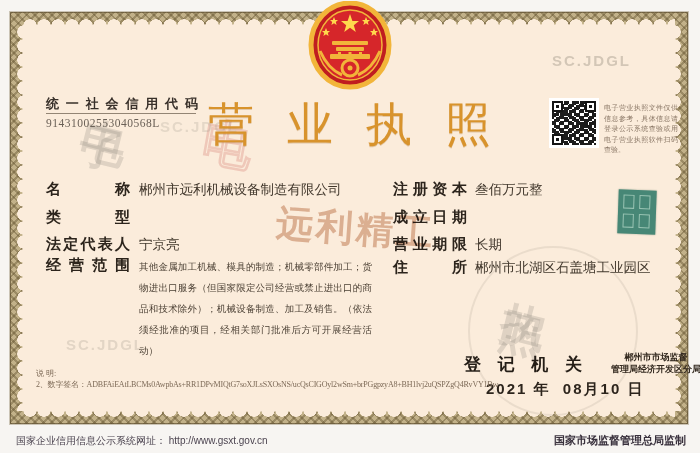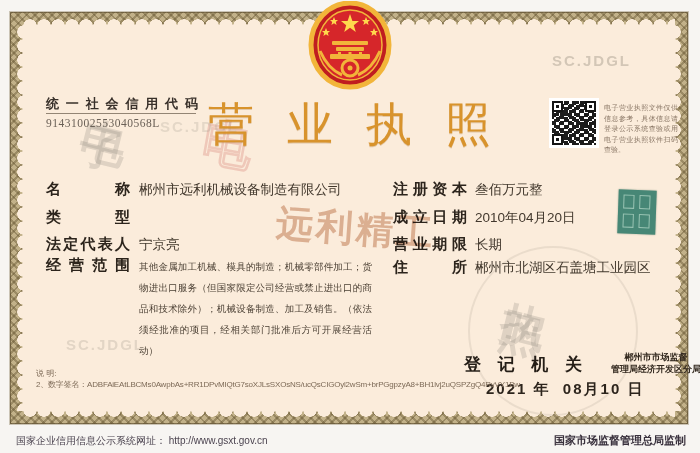--- a/index.html
+++ b/index.html
@@ -65,21 +65,21 @@
   
   .reg-label { position:absolute; left:464px; top:353px; z-index:4; width:118px;
     font-size:17px; font-weight:bold; color:#241d16; }
   .authority { position:absolute; left:584px; top:352px; z-index:4; width:96px; text-align:center;
     font-size:9px; font-weight:bold; line-height:11.5px; color:#33291f;margin-left:24px; }
   .issue-date { position:absolute; left:486px; top:380px; z-index:4; font-size:15px; font-weight:bold;
     letter-spacing:2px; color:#2c241c; white-space:pre; }
 
   
   .notes { position:absolute; left:36px; top:369px; z-index:4; color:#7d6a57; font-size:8px; line-height:10.5px; }
-  .notes div { white-space:nowrap; }
+  .notes div { white-space:nowrap;font-family:Liberation Serif, serif; }
   .note-sig { letter-spacing:-.2px; }
 
   
   .footer-left  { position:absolute; left:16px;  top:434px; font-size:10px; font-weight:normal; color:#4c4450; }
   .footer-right { position:absolute; right:14px; top:433px; font-size:11px; font-weight:bold; color:#38303c; }
 
   
   .wm { position:absolute; pointer-events:none; }
   .stamp-tan { left:276px; top:204px; z-index:5; font-size:37px; font-weight:bold; letter-spacing:3px;
     color:rgba(192,124,84,.50); transform:rotate(4deg); white-space:nowrap; mix-blend-mode:multiply; }
@@ -209,21 +209,20 @@
     </span>
   <span class="fvalue">叁佰万元整</span>
 </div>
 <div class="row r-r2">
   <span class="flabel rw spread">
       <span>成</span>
       <span>立</span>
       <span>日</span>
       <span>期</span>
     </span>
-  <span class="fvalue">2010年04月20日</span>
 </div>
 <div class="row r-r3">
   <span class="flabel rw spread">
       <span>营</span>
       <span>业</span>
       <span>期</span>
       <span>限</span>
     </span>
   <span class="fvalue">长期</span>
 </div>

